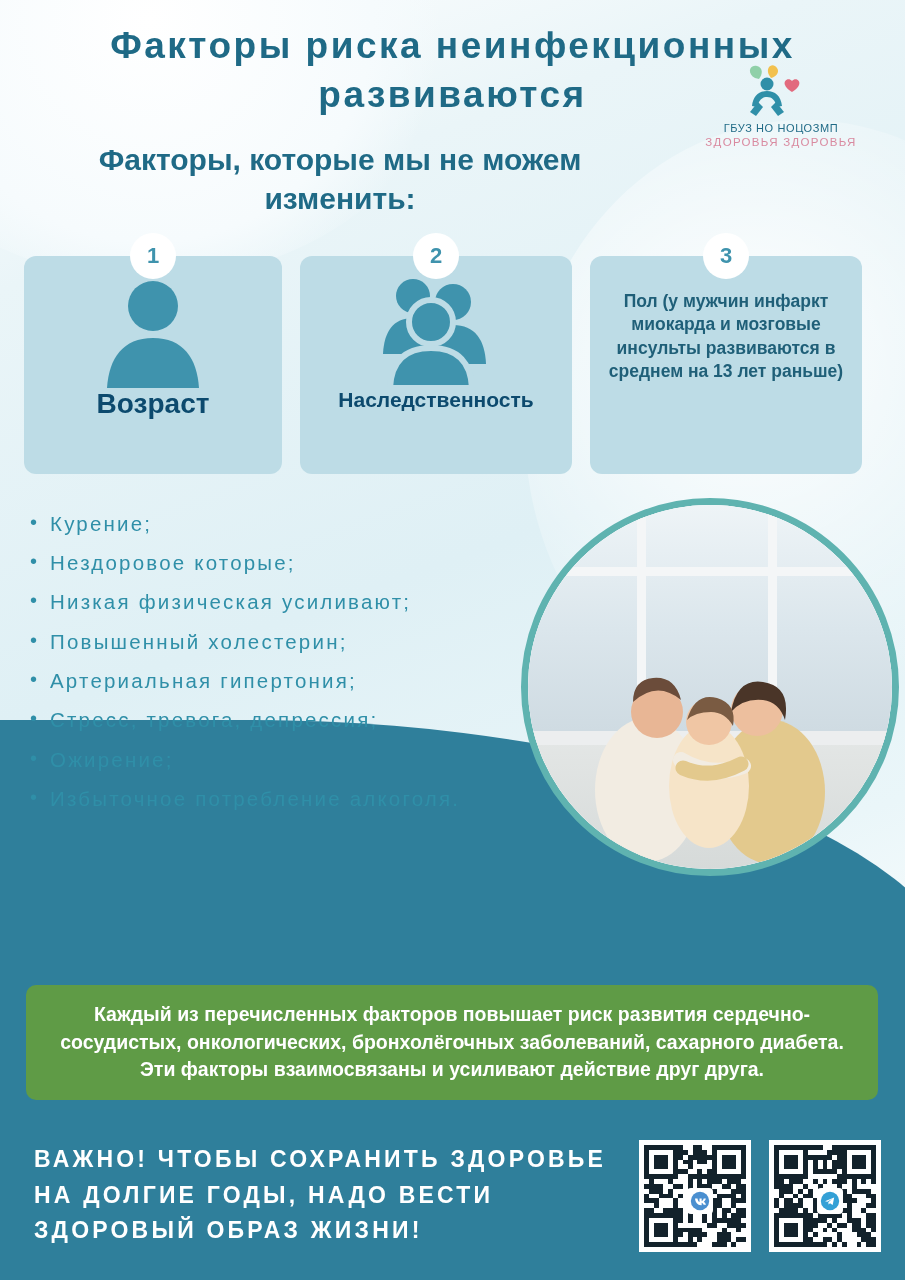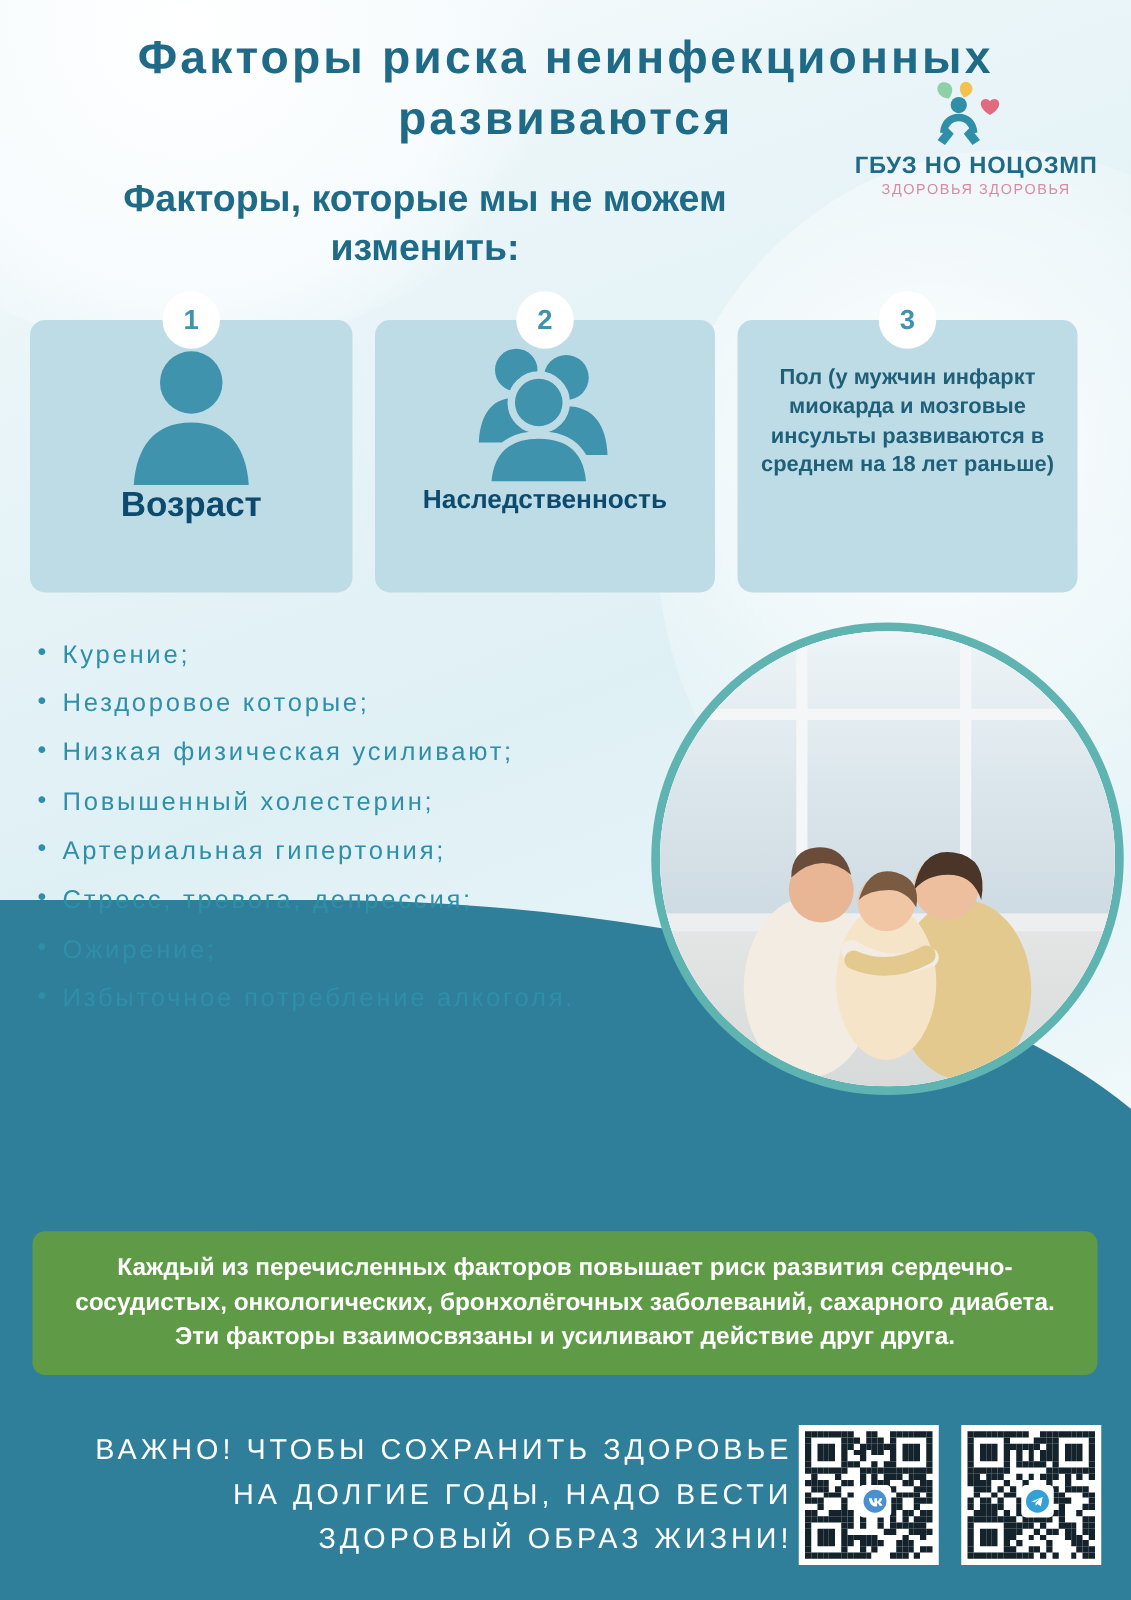--- a/index.html
+++ b/index.html
@@ -56,21 +56,21 @@
     line-height: 1.32;
   }
 
   
   .logo {
     position: absolute; right: 26px; top: 62px; z-index: 6;
     width: 196px; text-align: center;
   }
   .logo-mark { height: 56px; position: relative; }
   .logo-name {
-    color: #1f6a86; font-size: 19px; font-weight: bold; letter-spacing: .6px; margin-top: 4px;
+    color: #1f6a86; font-size: 11px; font-weight: normal; letter-spacing: .6px; margin-top: 4px;
   }
   .logo-sub {
     color: #d98aa0; font-size: 11.5px; letter-spacing: 1.3px; margin-top: 2px;
   }
 
   
   .sec1-title {
     position: relative; z-index: 4;
     margin: 14px 0 0 0;
     padding-left: 60px;
@@ -166,22 +166,22 @@
     color: #ffffff; text-align: center;
     font-size: 19.5px; font-weight: bold; line-height: 1.42;
   }
 
   
   .footer {
     position: absolute; left: 0; bottom: 0; z-index: 6; width: 100%; height: 150px;
   }
   .footer-text {
     position: absolute; left: 34px; top: 12px; width: 600px;
-    color: #ffffff; font-size: 23px; font-weight: normal;
-    letter-spacing: 3.2px; line-height: 1.55; text-align: right;
+    color: #ffffff; font-size: 23px; font-weight: bold;
+    letter-spacing: 3.2px; line-height: 1.55; text-align: left;
   }
   .qrs { position: absolute; right: 24px; top: 10px; display: flex; gap: 18px; }
   .qr {
     width: 112px; height: 112px; background: #ffffff; padding: 5px;
   }
   .qr-grid {
     width: 100%; height: 100%;
     display: grid; grid-template-columns: repeat(21, 1fr); grid-template-rows: repeat(21, 1fr);
   }
   .qr-grid i { background: #13222b; }
@@ -248,21 +248,21 @@
           <path d="M52 42 C32 42, 23 56, 22 78 L82 78 C81 56, 72 42, 52 42 Z" fill="#3f93ad"></path>
           <circle cx="70" cy="46" r="22" fill="#3f93ad" stroke="#bddce6" stroke-width="6"></circle>
           <path d="M70 72 C42 72, 30 88, 29 112 L111 112 C110 88, 98 72, 70 72 Z" fill="#3f93ad" stroke="#bddce6" stroke-width="6"></path>
         </svg>
       </div>
       <div class="card-label">Наследственность</div>
     </div>
 
     <div class="card card3">
       <div class="badge">3</div>
-      <div class="card3-text">Пол (у мужчин инфаркт миокарда и мозговые инсульты развиваются в среднем на 18 лет раньше)</div>
+      <div class="card3-text">Пол (у мужчин инфаркт миокарда и мозговые инсульты развиваются в среднем на 13 лет раньше)</div>
     </div>
 
   </div>
 
   <div class="sec2">
     <ul class="factor-list">
       <li>Курение;</li>
       <li>Нездоровое которые;</li>
       <li>Низкая физическая усиливают;</li>
       <li>Повышенный холестерин;</li>

